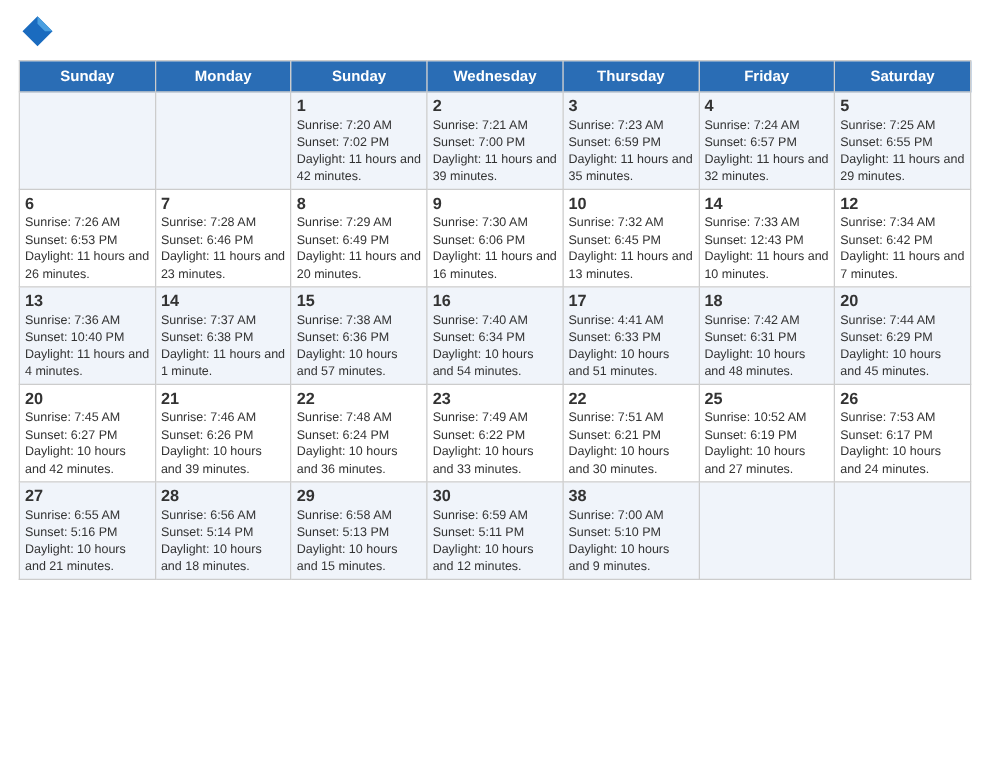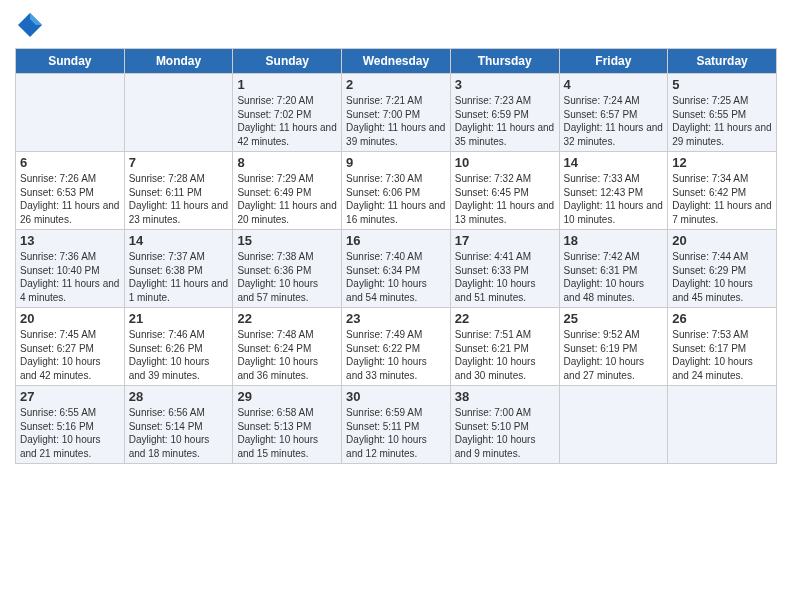--- a/index.html
+++ b/index.html
@@ -161,21 +161,21 @@
         <tr>
           <td>
             <span class="day-num">6</span>
             <div class="cell-content">Sunrise: 7:26 AM
 Sunset: 6:53 PM
 Daylight: 11 hours and 26 minutes.</div>
           </td>
           <td>
             <span class="day-num">7</span>
             <div class="cell-content">Sunrise: 7:28 AM
-Sunset: 6:11 PM
+Sunset: 6:46 PM
 Daylight: 11 hours and 23 minutes.</div>
           </td>
           <td>
             <span class="day-num">8</span>
             <div class="cell-content">Sunrise: 7:29 AM
 Sunset: 6:49 PM
 Daylight: 11 hours and 20 minutes.</div>
           </td>
           <td>
             <span class="day-num">9</span>
@@ -272,21 +272,21 @@
 Daylight: 10 hours and 33 minutes.</div>
           </td>
           <td>
             <span class="day-num">22</span>
             <div class="cell-content">Sunrise: 7:51 AM
 Sunset: 6:21 PM
 Daylight: 10 hours and 30 minutes.</div>
           </td>
           <td>
             <span class="day-num">25</span>
-            <div class="cell-content">Sunrise: 9:52 AM
+            <div class="cell-content">Sunrise: 10:52 AM
 Sunset: 6:19 PM
 Daylight: 10 hours and 27 minutes.</div>
           </td>
           <td>
             <span class="day-num">26</span>
             <div class="cell-content">Sunrise: 7:53 AM
 Sunset: 6:17 PM
 Daylight: 10 hours and 24 minutes.</div>
           </td>
         </tr>

